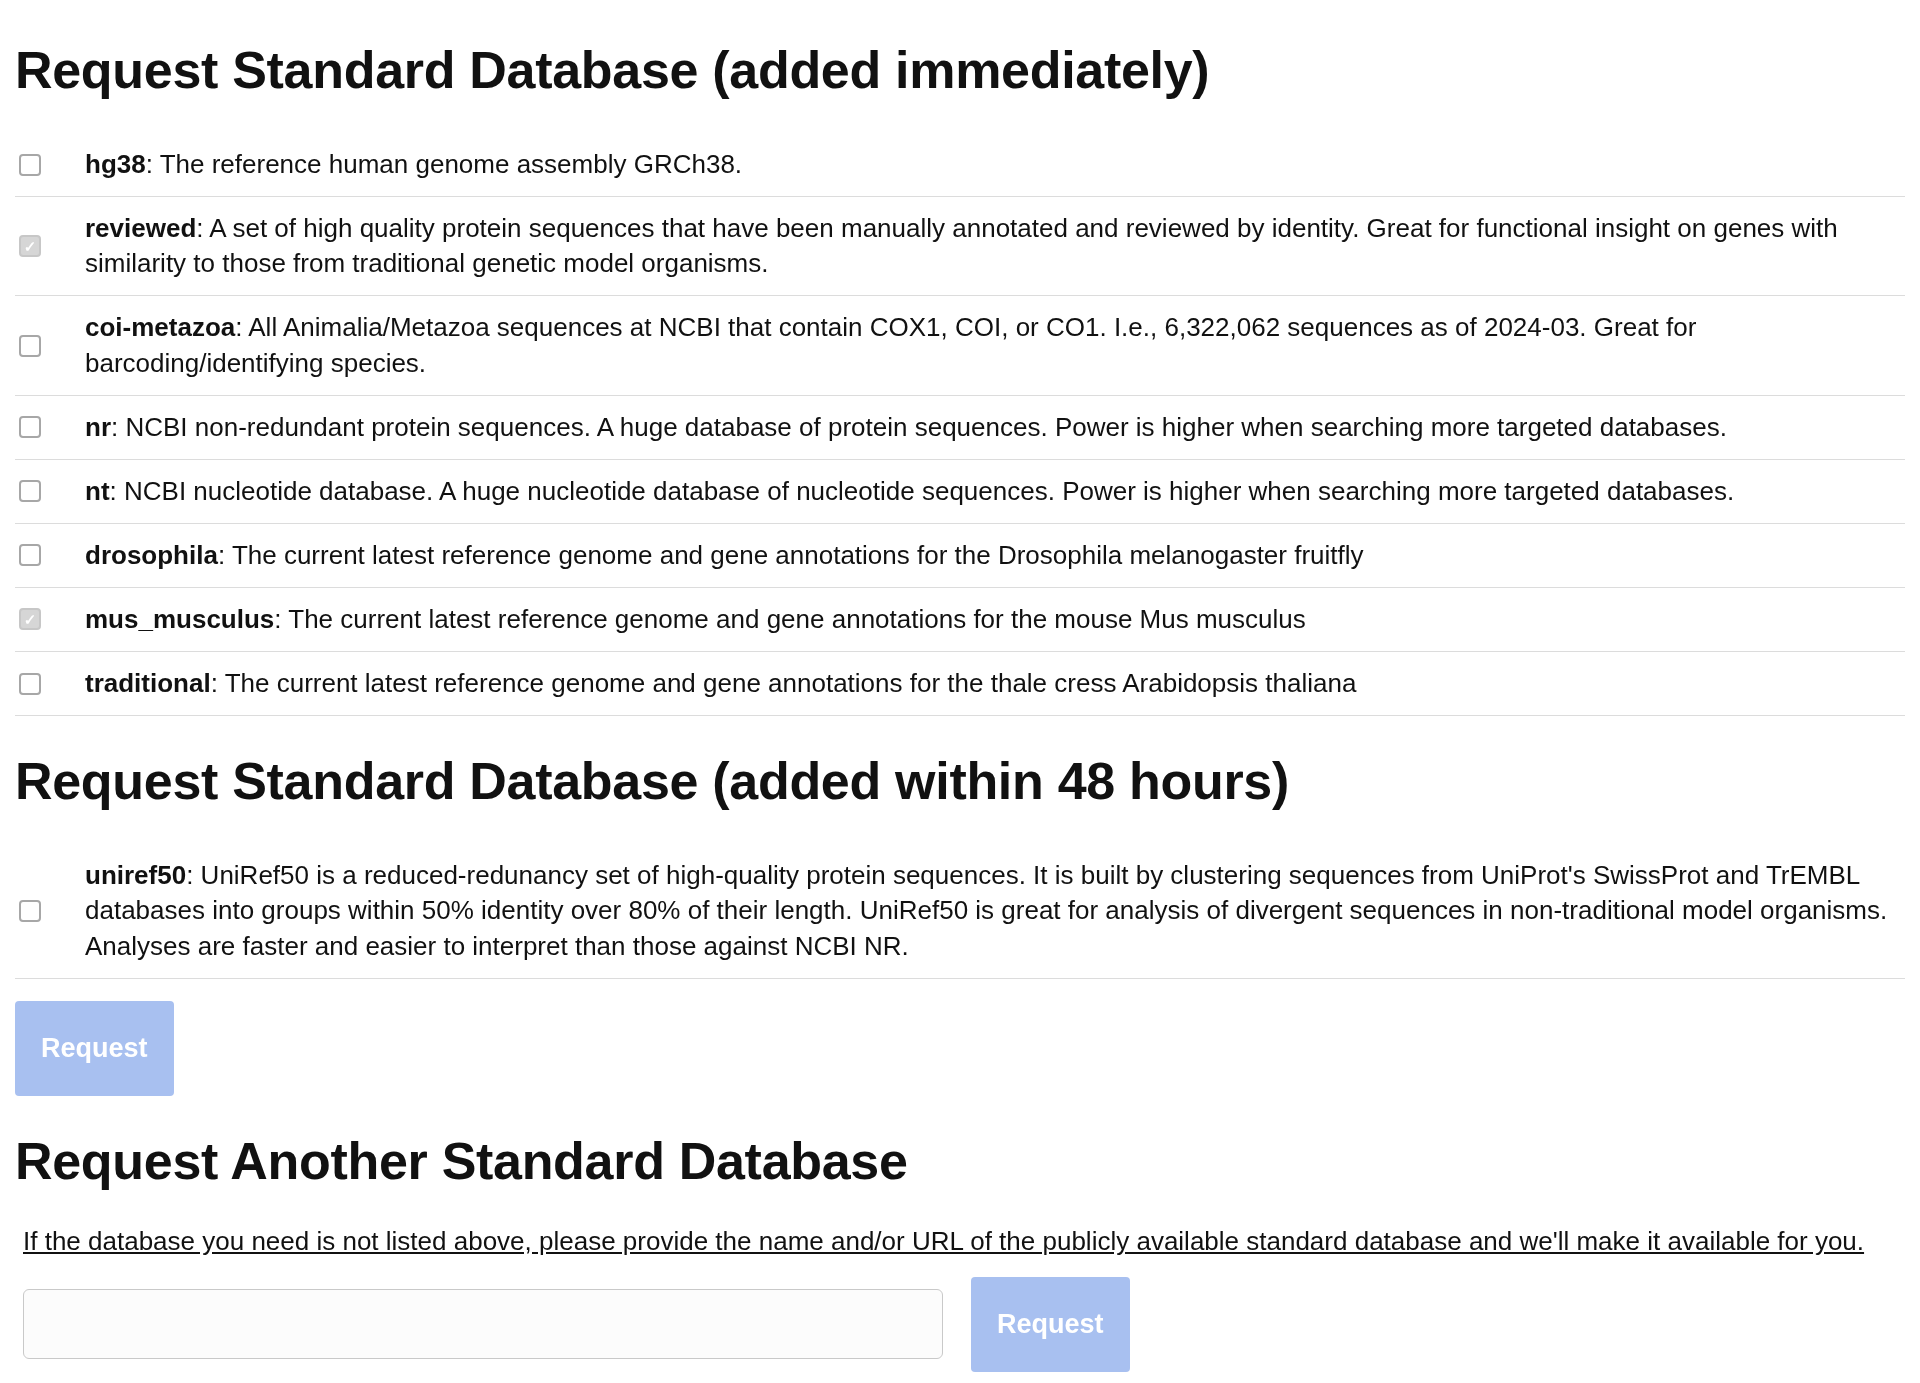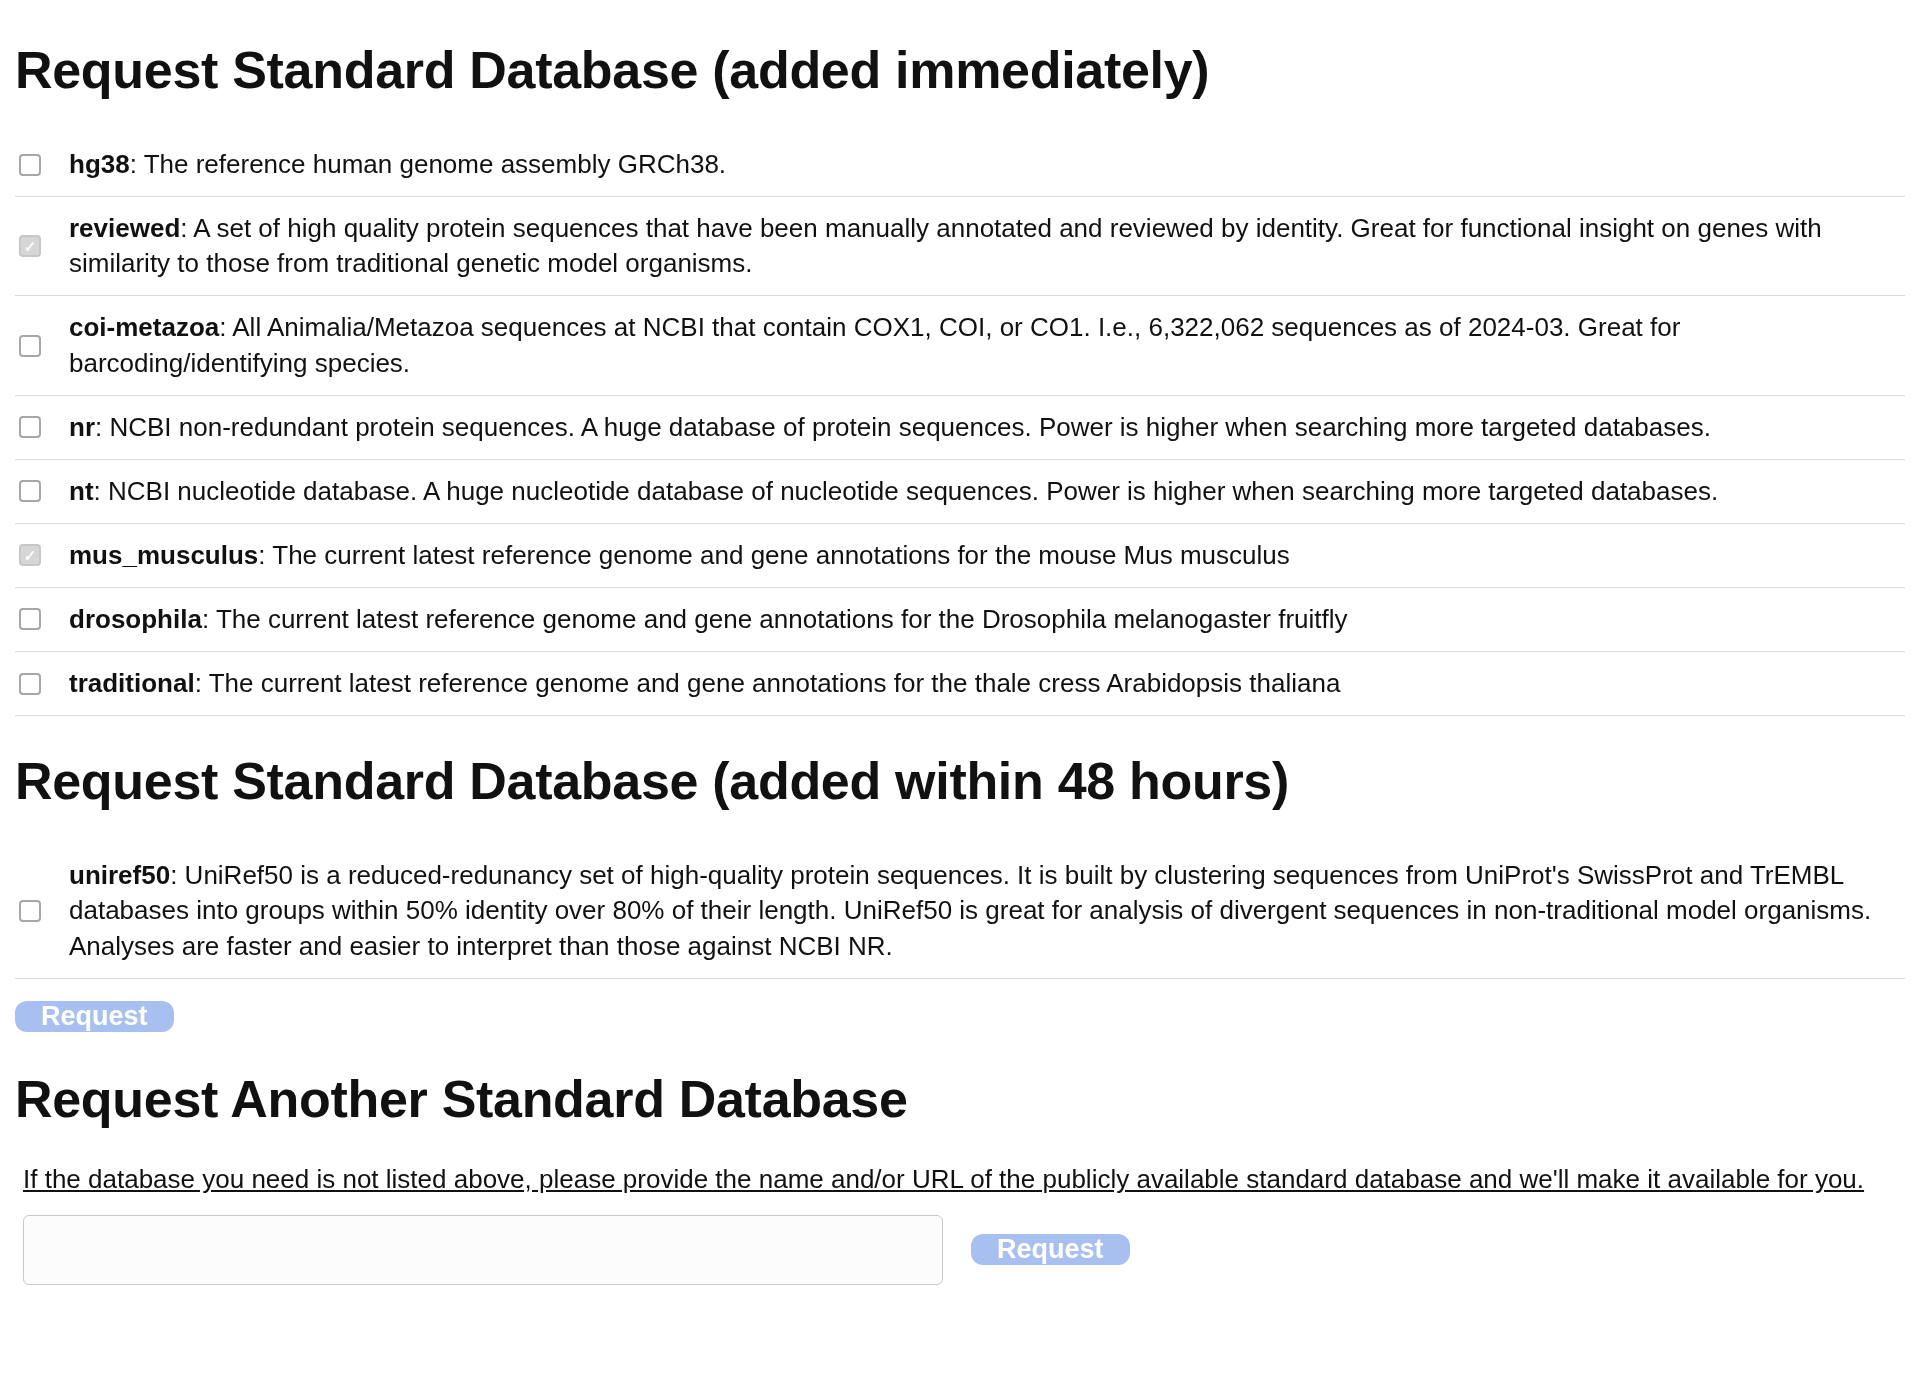--- a/index.html
+++ b/index.html
@@ -24,21 +24,21 @@
     }
     h2:first-of-type {
       margin-top: 20px;
     }
     .db-list {
       width: 100%;
     }
     .db-row {
       display: flex;
       align-items: center;
-      gap: 28px;
+      gap: 44px;
       padding: 14px 4px;
       border-bottom: 1px solid #dcdcdc;
     }
     .db-row:first-child {
       border-top: none;
     }
     .db-checkbox {
       flex: none;
       width: 22px;
       height: 22px;
@@ -69,22 +69,22 @@
     }
     .request-btn {
       display: inline-flex;
       align-items: center;
       justify-content: center;
       background: #a8c0f0;
       color: #fff;
       font-weight: 700;
       font-size: 27px;
       border: none;
-      border-radius: 12px;
-      padding: 0 26px;
+      border-radius: 4px;
+      padding: 32px 26px;
       margin-top: 22px;
       cursor: pointer;
     }
     .note-text {
       margin-top: 28px;
       margin-bottom: 18px;
       padding-left: 8px;
       font-size: 26px;
       text-decoration: underline;
     }
@@ -130,26 +130,26 @@
     </div>
     <div class="db-row">
       <div class="db-checkbox"></div>
       <div class="db-label"><span class="db-name">nr</span><span>: NCBI non-redundant protein sequences. A huge database of protein sequences. Power is higher when searching more targeted databases.</span></div>
     </div>
     <div class="db-row">
       <div class="db-checkbox"></div>
       <div class="db-label"><span class="db-name">nt</span><span>: NCBI nucleotide database. A huge nucleotide database of nucleotide sequences. Power is higher when searching more targeted databases.</span></div>
     </div>
     <div class="db-row">
+      <div class="db-checkbox"></div>
+      <div class="db-label"><span class="db-name">drosophila</span><span>: The current latest reference genome and gene annotations for the Drosophila melanogaster fruitfly</span></div>
+    </div>
+    <div class="db-row">
       <div class="db-checkbox checked"></div>
       <div class="db-label"><span class="db-name">mus_musculus</span><span>: The current latest reference genome and gene annotations for the mouse Mus musculus</span></div>
-    </div>
-    <div class="db-row">
-      <div class="db-checkbox"></div>
-      <div class="db-label"><span class="db-name">drosophila</span><span>: The current latest reference genome and gene annotations for the Drosophila melanogaster fruitfly</span></div>
     </div>
     <div class="db-row">
       <div class="db-checkbox"></div>
       <div class="db-label"><span class="db-name">traditional</span><span>: The current latest reference genome and gene annotations for the thale cress Arabidopsis thaliana</span></div>
     </div>
   </div>
 
 <h2>Request Standard Database (added within 48 hours)</h2>
 
 <div class="db-list" id="list-48h">

